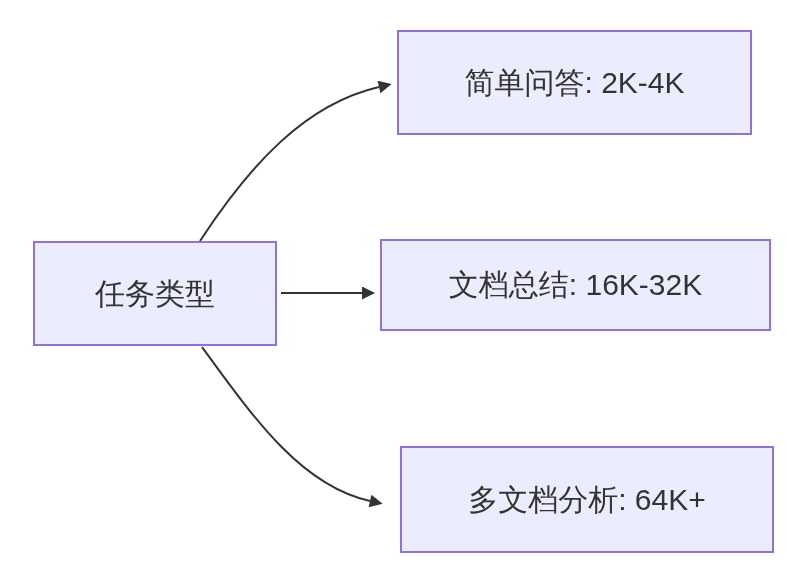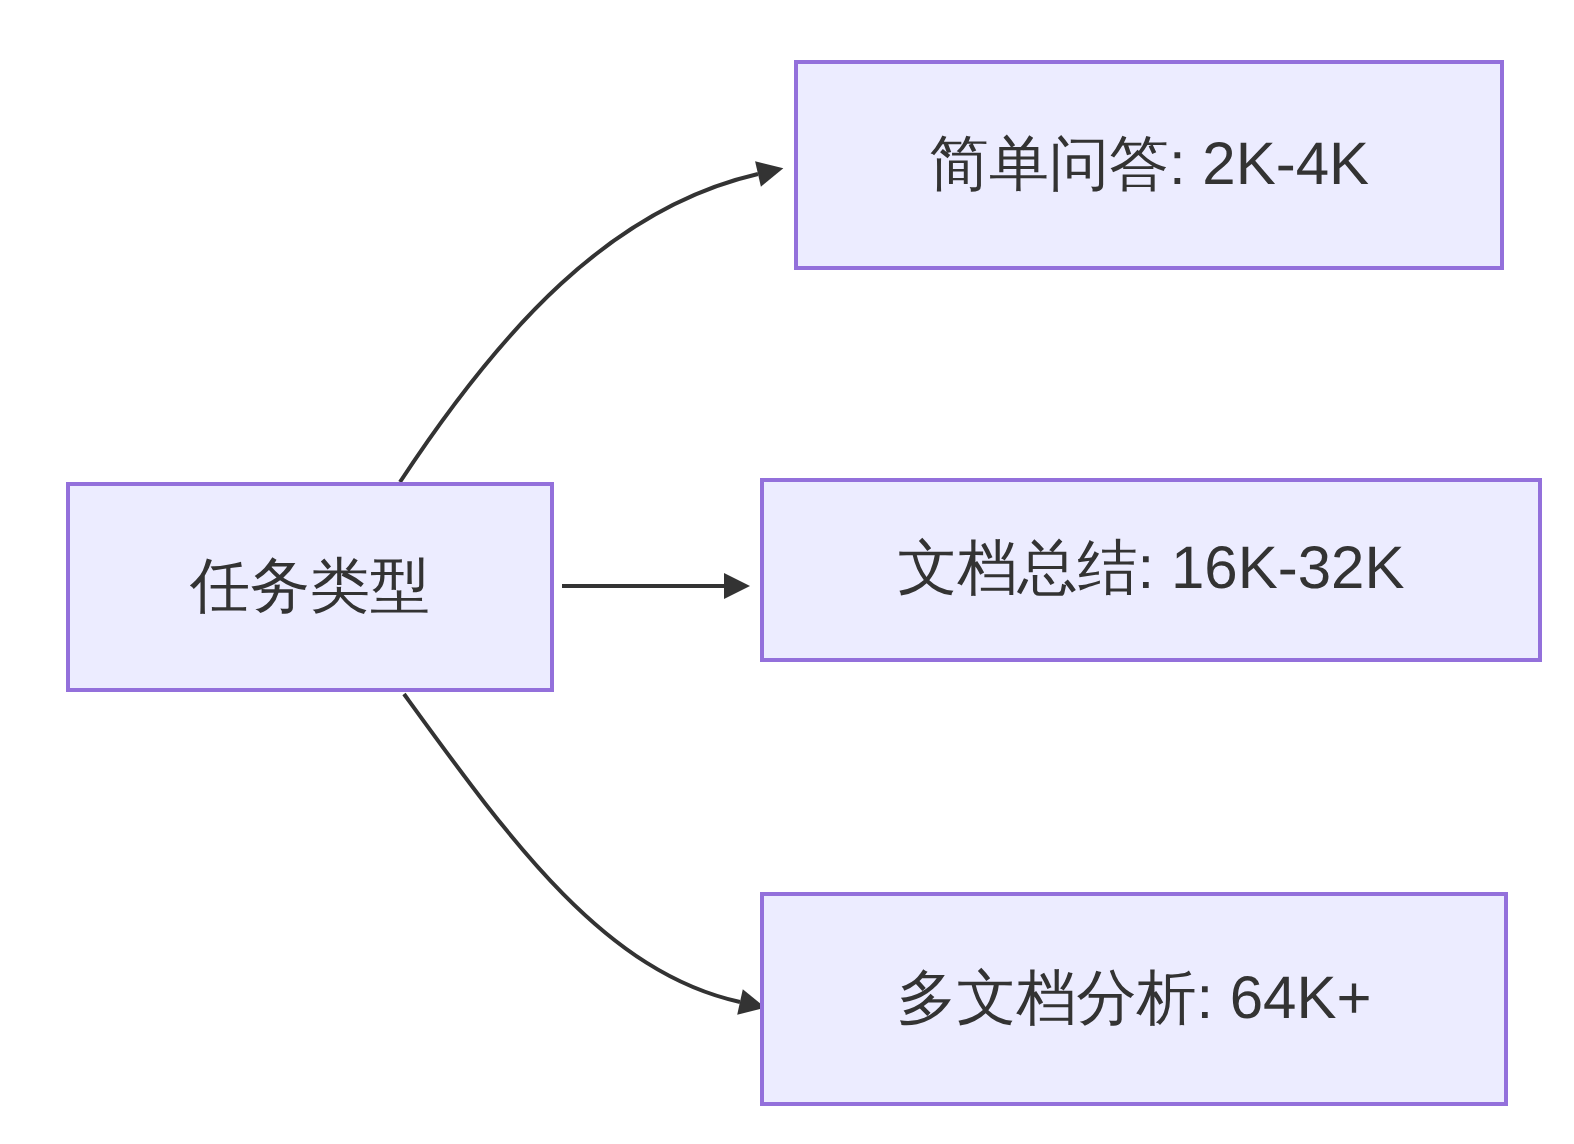--- a/index.html
+++ b/index.html
@@ -44,21 +44,21 @@
   .node-label {
     color: var(--text);
     font-size: 30px;
     line-height: 1.2;
     white-space: nowrap;
     text-align: center;
   }
   .node-root   { left: 33px;  top: 241px; width: 244px; height: 105px; }
   .node-b0     { left: 397px; top: 30px;  width: 355px; height: 105px; }
   .node-b1     { left: 380px; top: 239px; width: 391px; height: 92px; }
-  .node-b2     { left: 380px; top: 446px; width: 374px; height: 107px; }
+  .node-b2     { left: 400px; top: 446px; width: 374px; height: 107px; }
 </style>
 </head>
 <body>
 
 <div class="canvas">
 
   <svg class="edges-svg" viewBox="0 0 787 572">
     <defs>
       <marker id="arrow" viewBox="0 0 10 10" refX="0" refY="5" markerUnits="userSpaceOnUse" markerWidth="18" markerHeight="13" orient="auto">
         <path class="arrowhead-shape" d="M0,0 L10,5 L0,10 z"></path>

